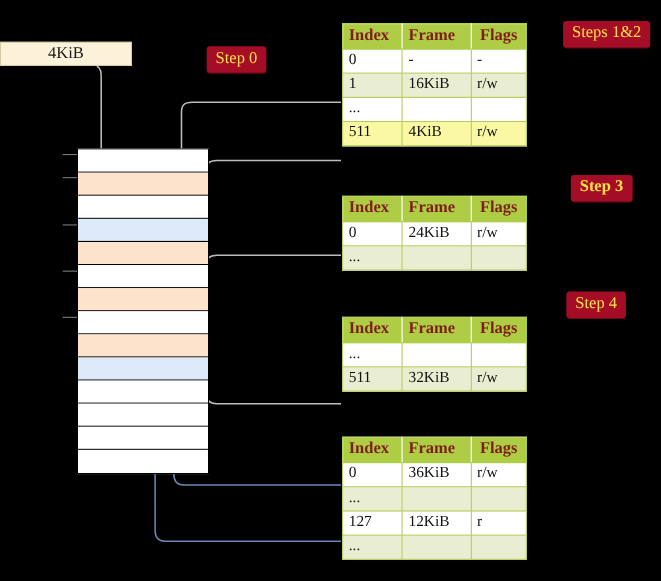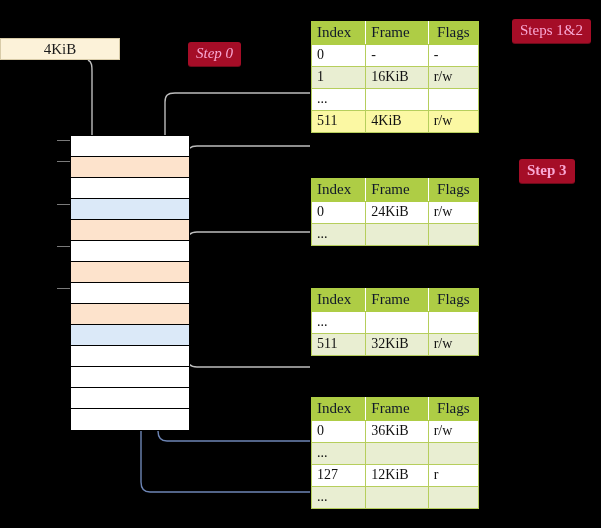--- a/index.html
+++ b/index.html
@@ -13,21 +13,21 @@
     height: 528px;
     background: #000000;
     overflow: hidden;
     font-family: "Liberation Serif", "DejaVu Serif", serif;
   }
 
   
   .step-badge {
     position: absolute;
     background: #a50d27;
-    color: #f9a8d4;
+    color: #fde047;
     font-family: "Liberation Serif", "DejaVu Serif", serif;
     font-size: 15px;
     line-height: 1;
     padding: 4px 8px 5px 8px;
     border-radius: 3px;
     white-space: nowrap;
     box-shadow: 0 1px 0 #6d0a1a;
   }
 
   
@@ -89,22 +89,22 @@
     border: 1px solid #b6ce5c;
     padding: 2px 5px 3px 5px;
     height: 20px;
     box-sizing: border-box;
     text-align: left;
     font-weight: normal;
     vertical-align: middle;
   }
   .ptable th {
     background: #aecd45;
-    color: #0f172a;
-    font-weight: normal;
+    color: #7f1d1d;
+    font-weight: bold;
     font-size: 15px;
     border-color: #ffffff;
     border-top-color: #aecd45;
     border-bottom-color: #aecd45;
   }
   .ptable th:first-child { border-left-color: #aecd45; }
   .ptable th:last-child  { border-right-color: #aecd45; text-align: center; }
   .ptable tr.alt td { background: #e9eed2; }
   .ptable td.c-index { width: 54px; }
   .ptable td.c-frame { width: 62px; }
@@ -166,28 +166,31 @@
 
     <g>
       <path d="M 310,492 L 150,492 C 143,492 141,488 141,482 L 141,222" fill="none" stroke="#6d85b5" stroke-width="1.4" marker-end="url(#arrow-blue)"></path>
     </g>
   </svg>
 
   <div class="vaddr-box">
     <span>4KiB</span>
   </div>
 
-  <div class="step-badge" style="left:188px; top:42px;font-style:italic;">
+  <div class="step-badge" style="left:188px; top:42px;">
     <span>Step 0</span>
   </div>
   <div class="step-badge" style="left:512px; top:19px;">
     <span>Steps 1&amp;2</span>
   </div>
   <div class="step-badge" style="left:519px; top:159px;font-weight:bold;">
     <span>Step 3</span>
+  </div>
+  <div class="step-badge" style="left:515px; top:265px;">
+    <span>Step 4</span>
   </div>
 
   <div class="mem-tick" style="top:140px;"></div>
   <div class="mem-tick" style="top:161px;"></div>
   <div class="mem-tick" style="top:204px;"></div>
   <div class="mem-tick" style="top:246px;"></div>
   <div class="mem-tick" style="top:288px;"></div>
 
   <div class="mem-col">
     <div class="mem-row"></div>

